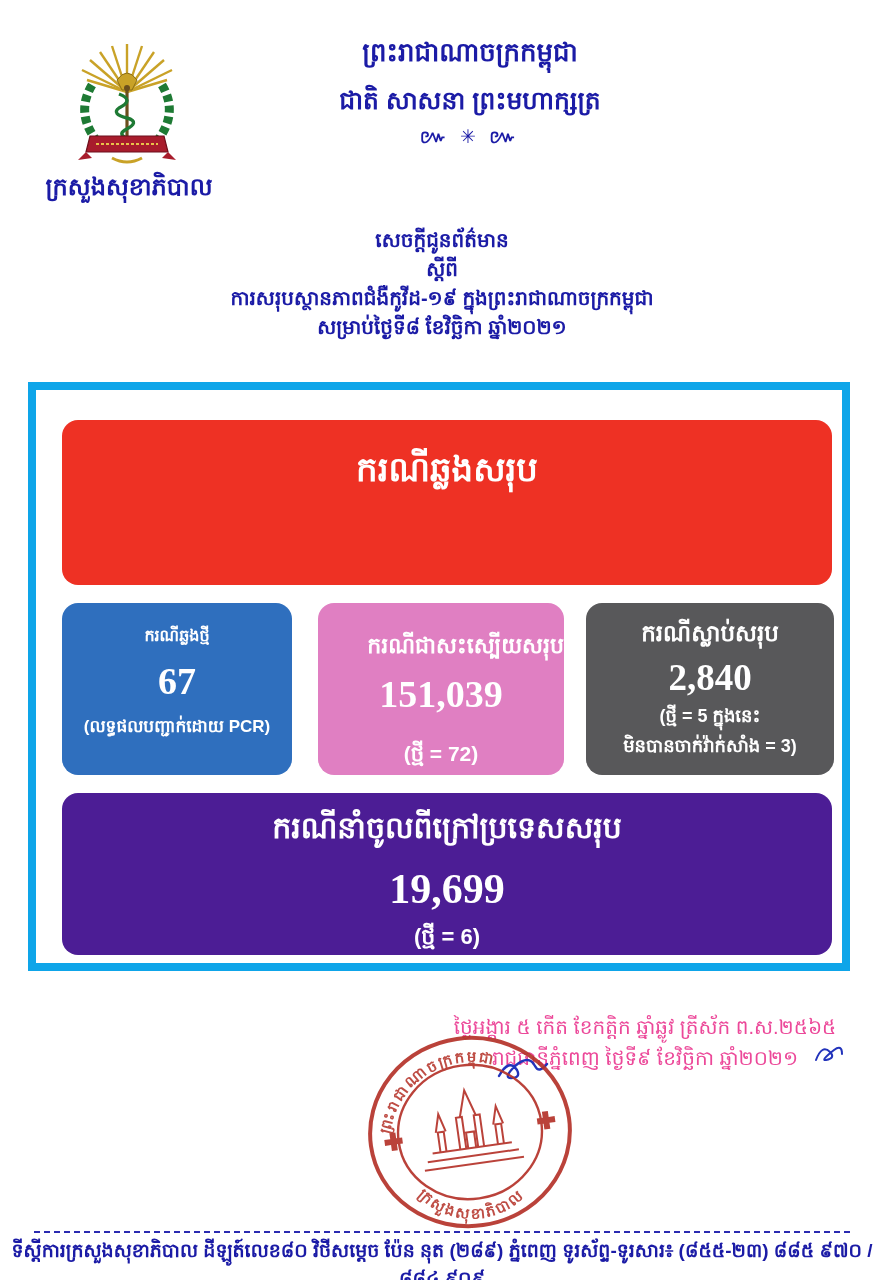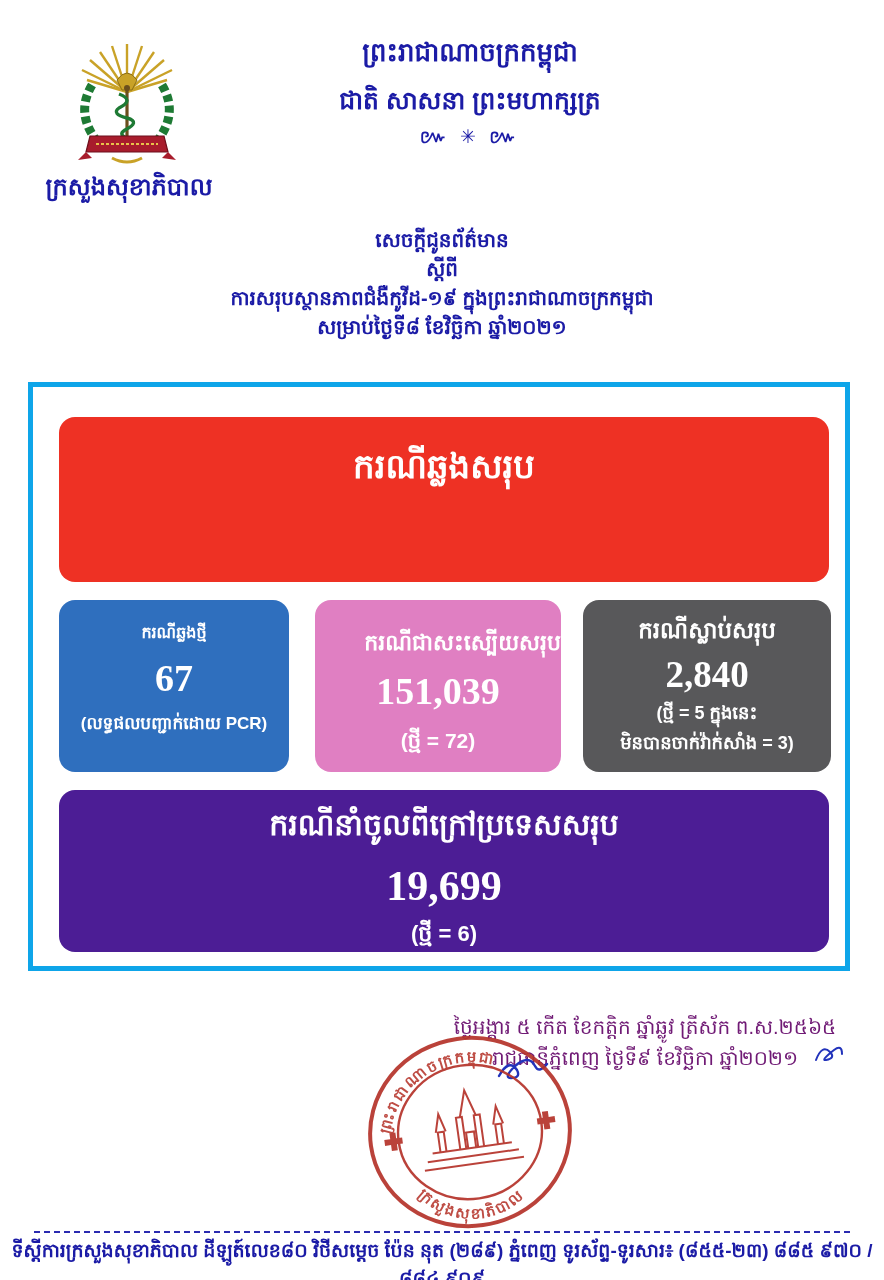--- a/index.html
+++ b/index.html
@@ -25,52 +25,52 @@
   .ornament{font-size:19px;margin-top:8px;letter-spacing:4px;color:#1b1ba6;}
   
   .title-block{
     position:absolute;left:0;top:226px;width:884px;text-align:center;
     color:#1b1ba6;font-weight:bold;
   }
   .title-line{font-size:20px;line-height:1.45;}
   
   .stats-panel{
     position:absolute;left:28px;top:382px;width:822px;height:589px;
-    border:5px solid #0ea5e9;background:#ffffff;box-sizing:border-box;
+    border:8px solid #0ea5e9;background:#ffffff;box-sizing:border-box;
   }
   .card{
     position:absolute;border-radius:16px;color:#ffffff;text-align:center;
     box-sizing:border-box;
   }
   .card-label{font-weight:bold;}
   .card-value{font-family:"Liberation Serif","DejaVu Serif",serif;font-weight:bold;}
   .card-note{font-weight:bold;}
   .card-total{left:26px;top:30px;width:770px;height:165px;}
   .card-total .card-label{font-size:34px;padding-top:28px;}
   .card-total .card-value{font-size:46px;margin-top:16px;}
   .card-new{left:26px;top:213px;width:230px;height:172px;}
   .card-new .card-label{font-size:16px;padding-top:22px;}
   .card-new .card-value{font-size:38px;margin-top:10px;}
   .card-new .card-note{font-size:17px;margin-top:12px;}
   .card-recovered{left:282px;top:213px;width:246px;height:172px;}
   .card-recovered .card-label{font-size:22px;padding-top:29px;text-align:right;}
   .card-recovered .card-value{font-size:38px;margin-top:8px;}
-  .card-recovered .card-note{font-size:21px;margin-top:14px;}
+  .card-recovered .card-note{font-size:21px;margin-top:24px;}
   .card-deaths{left:550px;top:213px;width:248px;height:172px;}
   .card-deaths .card-label{font-size:23px;padding-top:16px;}
   .card-deaths .card-value{font-size:37px;margin-top:4px;}
   .card-deaths .card-note{font-size:18px;margin-top:4px;line-height:1.45;}
   .card-imported{left:26px;top:403px;width:770px;height:162px;}
   .card-imported .card-label{font-size:30px;padding-top:16px;}
   .card-imported .card-value{font-size:42px;margin-top:12px;}
   .card-imported .card-note{font-size:22px;margin-top:10px;}
   
   .date-block{
     position:absolute;left:420px;top:1012px;width:450px;text-align:center;
-    color:#701a75;font-size:20px;line-height:1.55;
+    color:#ec4899;font-size:20px;line-height:1.55;
   }
   
   .stamp{position:absolute;left:358px;top:1032px;width:224px;height:200px;opacity:0.92;}
   .sig{position:absolute;pointer-events:none;}
   .sig-main{left:495px;top:1052px;width:60px;height:34px;}
   .sig-end{left:812px;top:1042px;width:34px;height:26px;}
   
   .footer-rule{
     position:absolute;left:34px;top:1231px;width:816px;height:0;
     border-top:2px dashed #2a2ab0;

